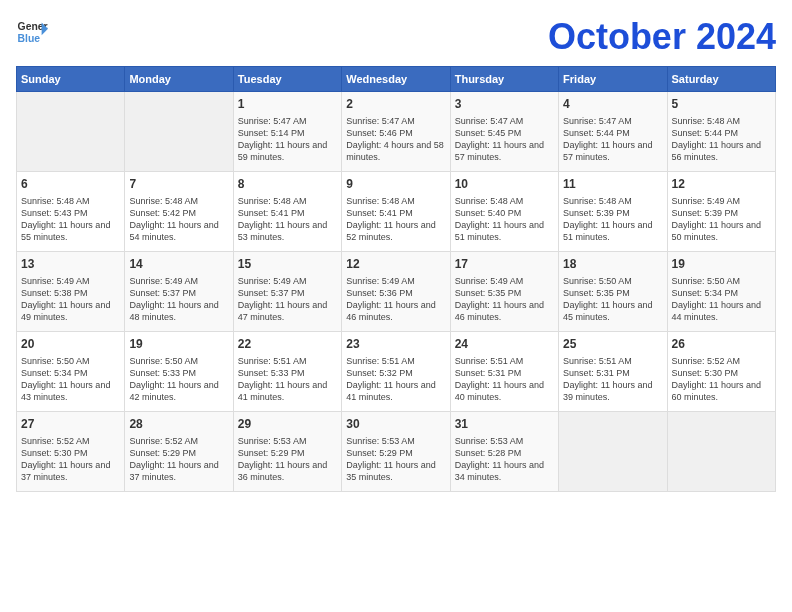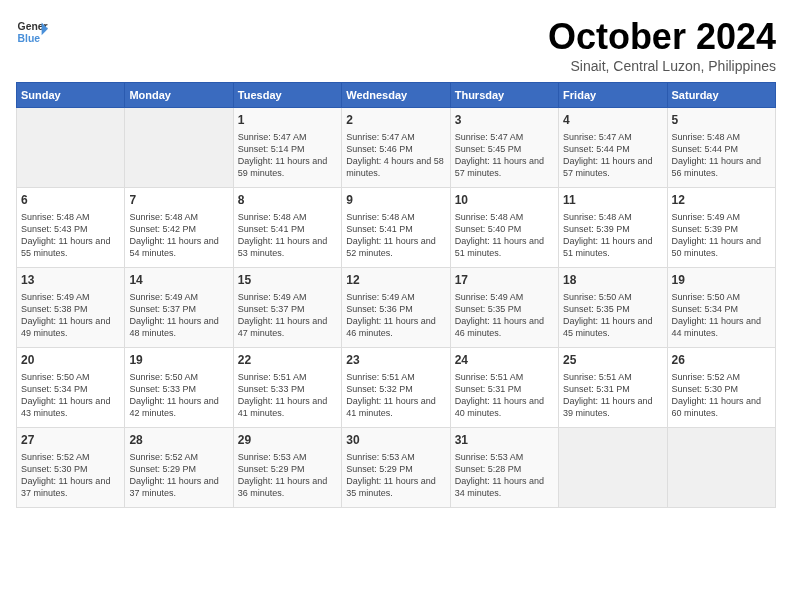--- a/index.html
+++ b/index.html
@@ -24,21 +24,21 @@
     .logo-icon {
       width: 32px;
       height: 32px;
     }
     .title-block {
       text-align: right;
     }
     .month-title {
       font-size: 36px;
       font-weight: bold;
-      color: #000000;
+      color: #1d4ed8;
     }
     .subtitle {
       font-size: 14px;
       color: #555;
     }
     table {
       width: 100%;
       border-collapse: collapse;
       font-size: 10px;
     }
@@ -84,21 +84,20 @@
 <div class="header">
   <div class="logo">
     <svg class="logo-icon" viewBox="0 0 40 40" xmlns="http://www.w3.org/2000/svg">
       <text x="2" y="18" font-size="13" font-weight="bold" fill="#333" font-family="Arial">General</text>
       <text x="2" y="32" font-size="13" font-weight="bold" fill="#4a90d9" font-family="Arial">Blue</text>
       <polygon points="32,8 40,16 32,24" fill="#4a90d9"></polygon>
     </svg>
   </div>
   <div class="title-block">
     <div class="month-title">October 2024</div>
-    <div class="subtitle">Sinait, Central Luzon, Philippines</div>
   </div>
 </div>
 
 <table>
   <thead>
     <tr>
     <th>Sunday</th>
         <th>Monday</th>
         <th>Tuesday</th>
         <th>Wednesday</th>

